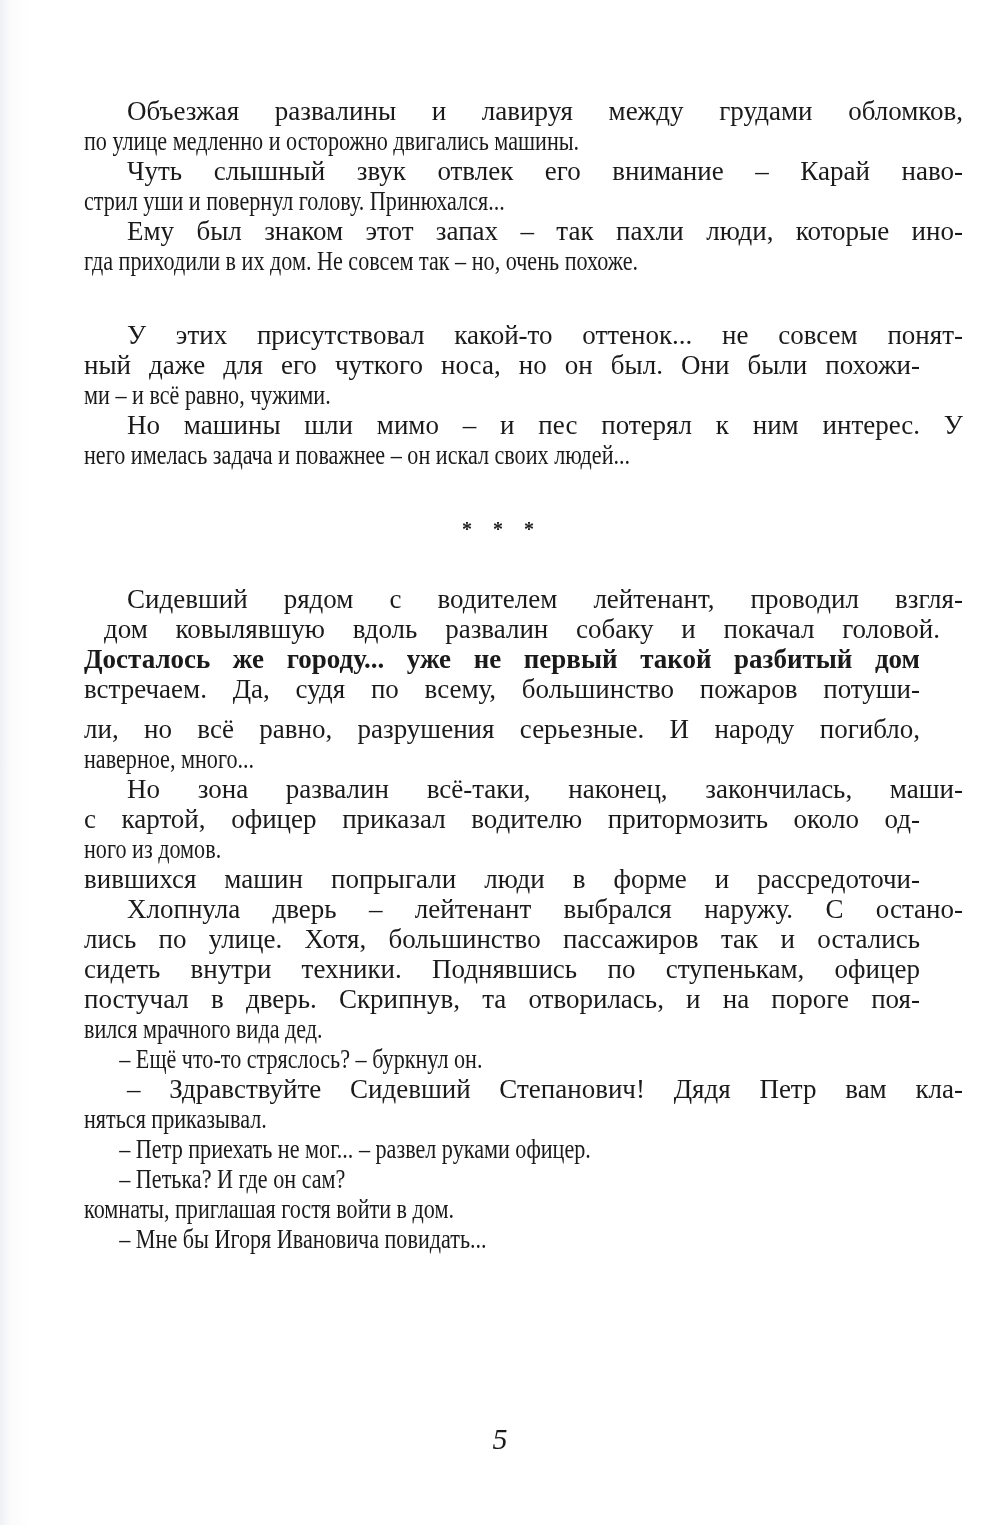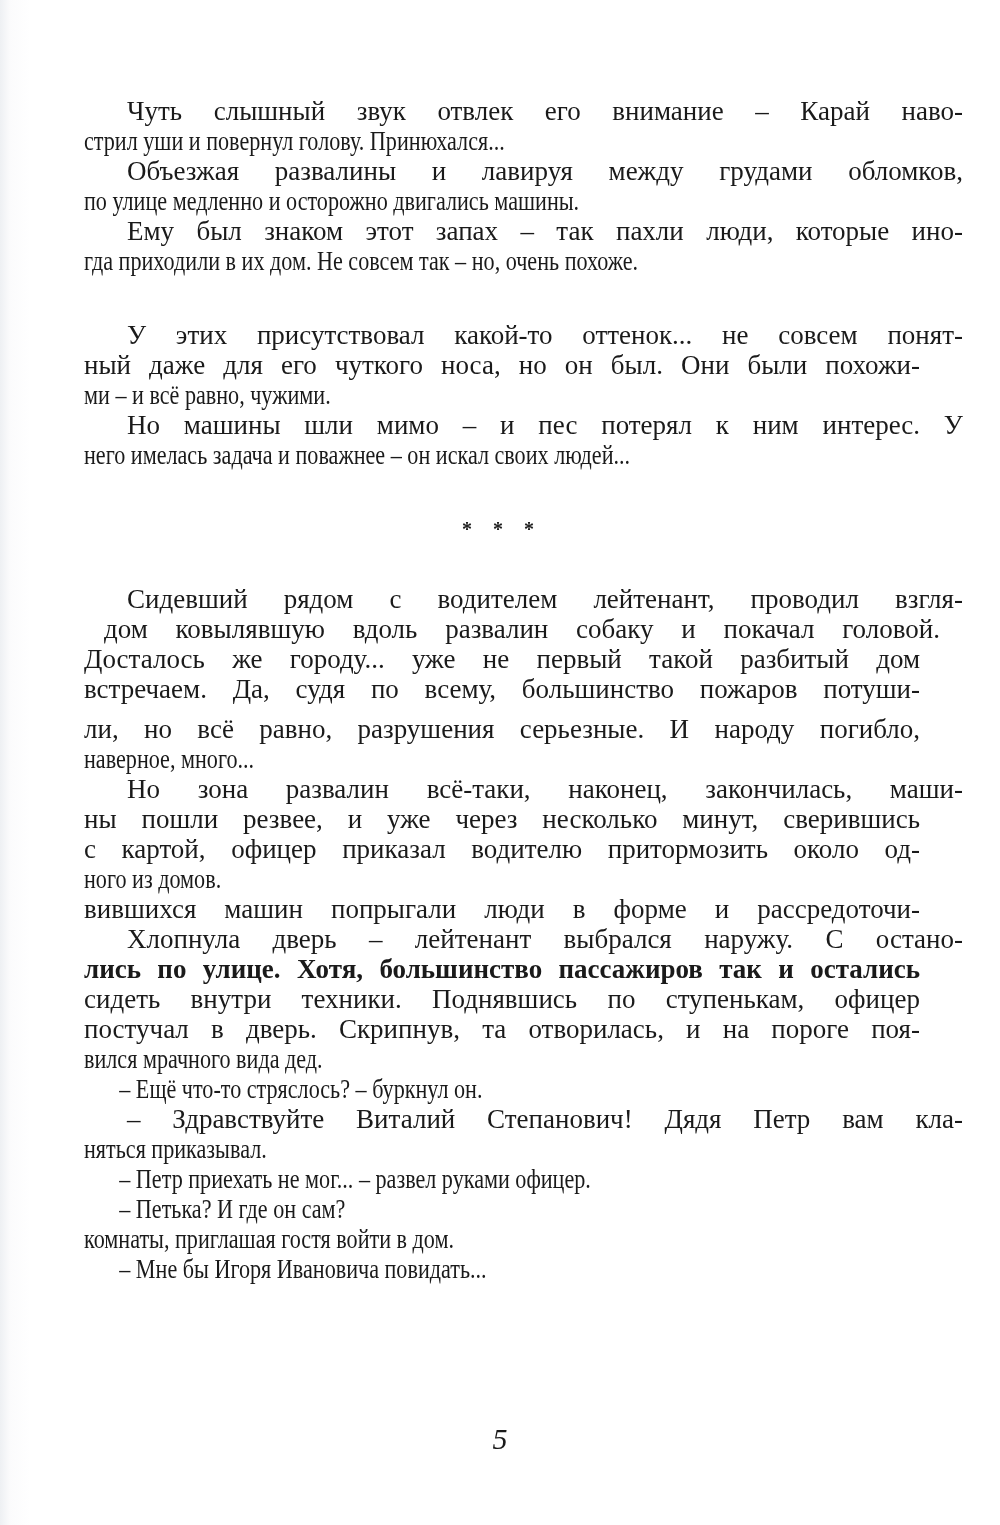--- a/index.html
+++ b/index.html
@@ -63,26 +63,26 @@
       color: #1a1a1a;
     }
     .para { display: block; }
   </style>
 </head>
 <body>
 
 <div class="page">
 
   <div class="para">
+    <span class="line indent" style="white-space: nowrap; text-align-last: justify; width: 836px; display: block; text-align: justify; transform: scaleX(1);">Объезжая развалины и лавируя между грудами обломков,</span>
+    <span class="line last" style="white-space: nowrap; text-align-last: left; width: auto; display: block; transform: scaleX(0.82);">по улице медленно и осторожно двигались машины.</span>
+  </div>
+  <div class="para">
     <span class="line indent" style="white-space: nowrap; text-align-last: justify; width: 836px; display: block; text-align: justify; transform: scaleX(1);">Чуть слышный звук отвлек его внимание – Карай наво-</span>
     <span class="line last" style="white-space: nowrap; text-align-last: left; width: auto; display: block; transform: scaleX(0.82);">стрил уши и повернул голову. Принюхался...</span>
-  </div>
-  <div class="para">
-    <span class="line indent" style="white-space: nowrap; text-align-last: justify; width: 836px; display: block; text-align: justify; transform: scaleX(1);">Объезжая развалины и лавируя между грудами обломков,</span>
-    <span class="line last" style="white-space: nowrap; text-align-last: left; width: auto; display: block; transform: scaleX(0.82);">по улице медленно и осторожно двигались машины.</span>
   </div>
   <div class="para">
     <span class="line indent" style="white-space: nowrap; text-align-last: justify; width: 836px; display: block; text-align: justify; transform: scaleX(1);">Ему был знаком этот запах – так пахли люди, которые ино-</span>
     <span class="line last" style="white-space: nowrap; text-align-last: left; width: auto; display: block; transform: scaleX(0.82);">гда приходили в их дом. Не совсем так – но, очень похоже.</span>
   </div>
   <div class="para">
     <span class="line indent" style="white-space: nowrap; text-align-last: justify; width: 836px; display: block; text-align: justify; transform: scaleX(1); margin-top: 44px;">У этих присутствовал какой-то оттенок... не совсем понят-</span>
     <span class="line" style="white-space: nowrap; text-align-last: justify; width: 836px; display: block; text-align: justify; transform: scaleX(1);">ный даже для его чуткого носа, но он был. Они были похожи-</span>
     <span class="line last" style="white-space: nowrap; text-align-last: left; width: auto; display: block; transform: scaleX(0.82);">ми – и всё равно, чужими.</span>
   </div>
@@ -91,44 +91,43 @@
     <span class="line last" style="white-space: nowrap; text-align-last: left; width: auto; display: block; transform: scaleX(0.82);">него имелась задача и поважнее – он искал своих людей...</span>
   </div>
 
   <div class="gap-before-sep"></div>
   <div class="separator">* * *</div>
   <div class="gap-after-sep"></div>
 
   <div class="para">
     <span class="line indent" style="white-space: nowrap; text-align-last: justify; width: 836px; display: block; text-align: justify; transform: scaleX(1);">Сидевший рядом с водителем лейтенант, проводил взгля-</span>
     <span class="line" style="white-space: nowrap; text-align-last: justify; width: 836px; display: block; text-align: justify; transform: scaleX(1); margin-left: 20px;">дом ковылявшую вдоль развалин собаку и покачал головой.</span>
-    <span class="line" style="white-space: nowrap; text-align-last: justify; width: 836px; display: block; text-align: justify; transform: scaleX(1);">Досталось же городу... уже не первый такой разбитый дом</span>
+    <span class="line" style="white-space: nowrap; text-align-last: justify; width: 836px; display: block; text-align: justify; transform: scaleX(1); font-weight: bold;">Досталось же городу... уже не первый такой разбитый дом</span>
     <span class="line" style="white-space: nowrap; text-align-last: justify; width: 836px; display: block; text-align: justify; transform: scaleX(1);">встречаем. Да, судя по всему, большинство пожаров потуши-</span>
     <span class="line" style="white-space: nowrap; text-align-last: justify; width: 836px; display: block; text-align: justify; transform: scaleX(1); margin-top: 10px;">ли, но всё равно, разрушения серьезные. И народу погибло,</span>
     <span class="line last" style="white-space: nowrap; text-align-last: left; width: auto; display: block; transform: scaleX(0.82);">наверное, много...</span>
   </div>
   <div class="para">
     <span class="line indent" style="white-space: nowrap; text-align-last: justify; width: 836px; display: block; text-align: justify; transform: scaleX(1);">Но зона развалин всё-таки, наконец, закончилась, маши-</span>
-    <span class="line" style="white-space: nowrap; text-align-last: justify; width: 836px; display: block; text-align: justify; transform: scaleX(1);">ны пошли резвее, и уже через несколько минут, сверившись</span>
     <span class="line" style="white-space: nowrap; text-align-last: justify; width: 836px; display: block; text-align: justify; transform: scaleX(1);">с картой, офицер приказал водителю притормозить около од-</span>
     <span class="line last" style="white-space: nowrap; text-align-last: left; width: auto; display: block; transform: scaleX(0.82);">ного из домов.</span>
   </div>
   <div class="para">
     <span class="line" style="white-space: nowrap; text-align-last: justify; width: 836px; display: block; text-align: justify; transform: scaleX(1);">вившихся машин попрыгали люди в форме и рассредоточи-</span>
     <span class="line indent" style="white-space: nowrap; text-align-last: justify; width: 836px; display: block; text-align: justify; transform: scaleX(1);">Хлопнула дверь – лейтенант выбрался наружу. С остано-</span>
-    <span class="line" style="white-space: nowrap; text-align-last: justify; width: 836px; display: block; text-align: justify; transform: scaleX(1); font-weight: bold;">лись по улице. Хотя, большинство пассажиров так и остались</span>
+    <span class="line" style="white-space: nowrap; text-align-last: justify; width: 836px; display: block; text-align: justify; transform: scaleX(1);">лись по улице. Хотя, большинство пассажиров так и остались</span>
     <span class="line" style="white-space: nowrap; text-align-last: justify; width: 836px; display: block; text-align: justify; transform: scaleX(1);">сидеть внутри техники. Поднявшись по ступенькам, офицер</span>
     <span class="line" style="white-space: nowrap; text-align-last: justify; width: 836px; display: block; text-align: justify; transform: scaleX(1);">постучал в дверь. Скрипнув, та отворилась, и на пороге поя-</span>
     <span class="line last" style="white-space: nowrap; text-align-last: left; width: auto; display: block; transform: scaleX(0.82);">вился мрачного вида дед.</span>
   </div>
   <div class="para">
     <span class="line indent last" style="white-space: nowrap; text-align-last: left; width: auto; display: block; transform: scaleX(0.82);">– Ещё что-то стряслось? – буркнул он.</span>
   </div>
   <div class="para">
-    <span class="line indent" style="white-space: nowrap; text-align-last: justify; width: 836px; display: block; text-align: justify; transform: scaleX(1);">– Здравствуйте Виталий Степанович! Дядя Петр вам кла-</span>
+    <span class="line indent" style="white-space: nowrap; text-align-last: justify; width: 836px; display: block; text-align: justify; transform: scaleX(1);">– Здравствуйте Сидевший Степанович! Дядя Петр вам кла-</span>
     <span class="line last" style="white-space: nowrap; text-align-last: left; width: auto; display: block; transform: scaleX(0.82);">няться приказывал.</span>
   </div>
   <div class="para">
     <span class="line indent last" style="white-space: nowrap; text-align-last: left; width: auto; display: block; transform: scaleX(0.82);">– Петр приехать не мог... – развел руками офицер.</span>
   </div>
   <div class="para">
     <span class="line indent last" style="white-space: nowrap; text-align-last: left; width: auto; display: block; transform: scaleX(0.82);">– Петька? И где он сам?</span>
   </div>
   <div class="para">
     <span class="line last" style="white-space: nowrap; text-align-last: left; width: auto; display: block; transform: scaleX(0.82);">комнаты, приглашая гостя войти в дом.</span>

